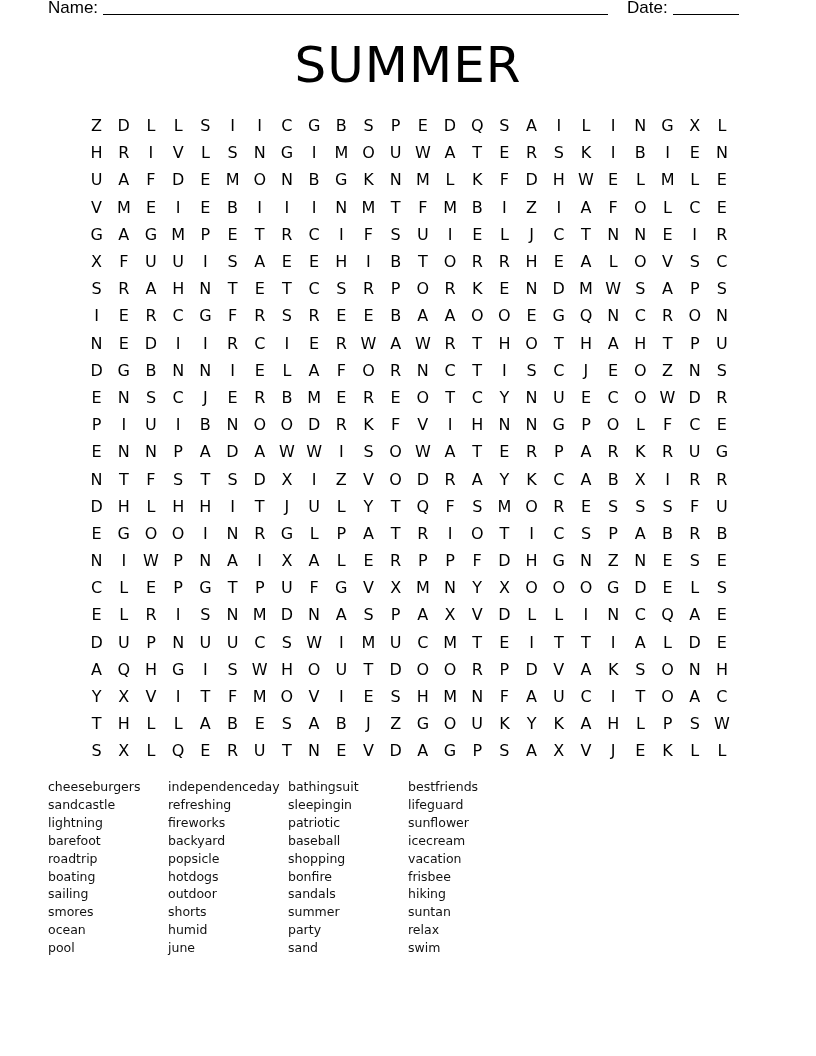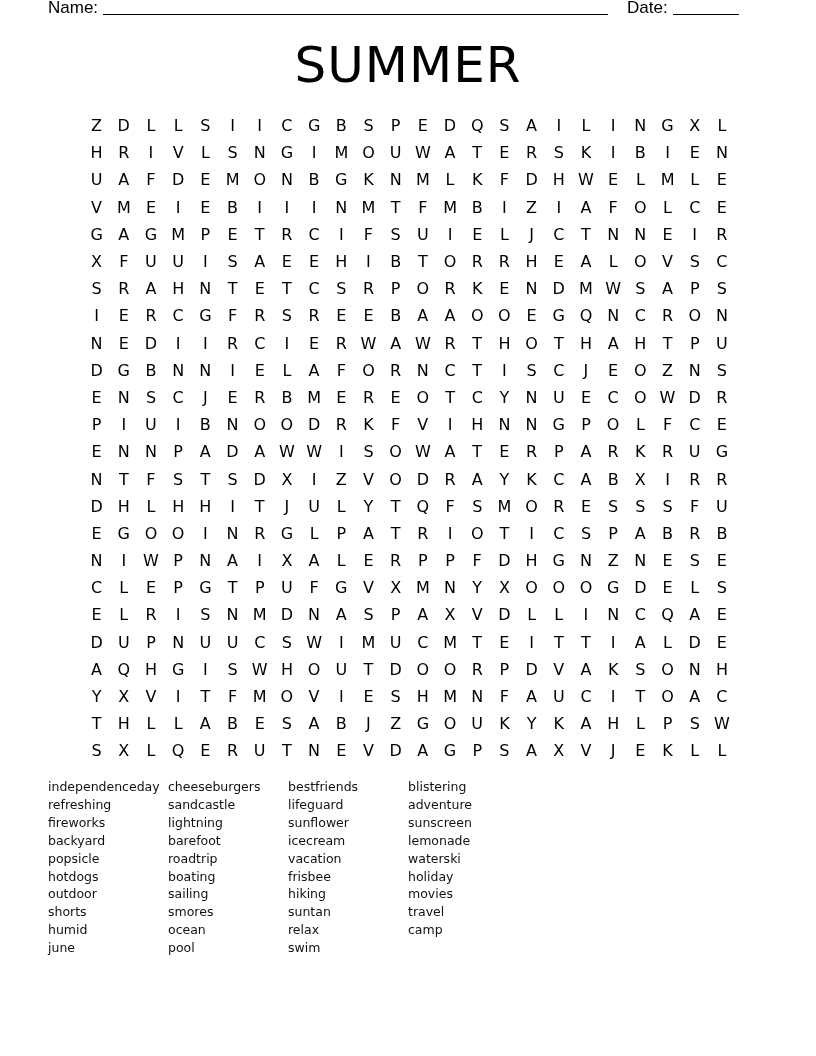--- a/index.html
+++ b/index.html
@@ -672,59 +672,60 @@
     <div class="cell">V</div>
     <div class="cell">J</div>
     <div class="cell">E</div>
     <div class="cell">K</div>
     <div class="cell">L</div>
     <div class="cell">L</div>
   </div>
 
 <div class="wordlist" id="wordlist">
     <div class="wordcol">
+      <div class="word">cheeseburgers</div>
+      <div class="word">sandcastle</div>
+      <div class="word">lightning</div>
+      <div class="word">barefoot</div>
+      <div class="word">roadtrip</div>
+      <div class="word">boating</div>
+      <div class="word">sailing</div>
+      <div class="word">smores</div>
+      <div class="word">ocean</div>
+      <div class="word">pool</div>
+    </div>
+    <div class="wordcol">
       <div class="word">independenceday</div>
       <div class="word">refreshing</div>
       <div class="word">fireworks</div>
       <div class="word">backyard</div>
       <div class="word">popsicle</div>
       <div class="word">hotdogs</div>
       <div class="word">outdoor</div>
       <div class="word">shorts</div>
       <div class="word">humid</div>
       <div class="word">june</div>
     </div>
     <div class="wordcol">
-      <div class="word">cheeseburgers</div>
-      <div class="word">sandcastle</div>
-      <div class="word">lightning</div>
-      <div class="word">barefoot</div>
-      <div class="word">roadtrip</div>
-      <div class="word">boating</div>
-      <div class="word">sailing</div>
-      <div class="word">smores</div>
-      <div class="word">ocean</div>
-      <div class="word">pool</div>
+      <div class="word">bathingsuit</div>
+      <div class="word">sleepingin</div>
+      <div class="word">patriotic</div>
+      <div class="word">baseball</div>
+      <div class="word">shopping</div>
+      <div class="word">bonfire</div>
+      <div class="word">sandals</div>
+      <div class="word">summer</div>
+      <div class="word">party</div>
+      <div class="word">sand</div>
     </div>
     <div class="wordcol">
       <div class="word">bestfriends</div>
       <div class="word">lifeguard</div>
       <div class="word">sunflower</div>
       <div class="word">icecream</div>
       <div class="word">vacation</div>
       <div class="word">frisbee</div>
       <div class="word">hiking</div>
       <div class="word">suntan</div>
       <div class="word">relax</div>
       <div class="word">swim</div>
     </div>
-    <div class="wordcol">
-      <div class="word">blistering</div>
-      <div class="word">adventure</div>
-      <div class="word">sunscreen</div>
-      <div class="word">lemonade</div>
-      <div class="word">waterski</div>
-      <div class="word">holiday</div>
-      <div class="word">movies</div>
-      <div class="word">travel</div>
-      <div class="word">camp</div>
-    </div>
   </div>
 
 </body></html>

